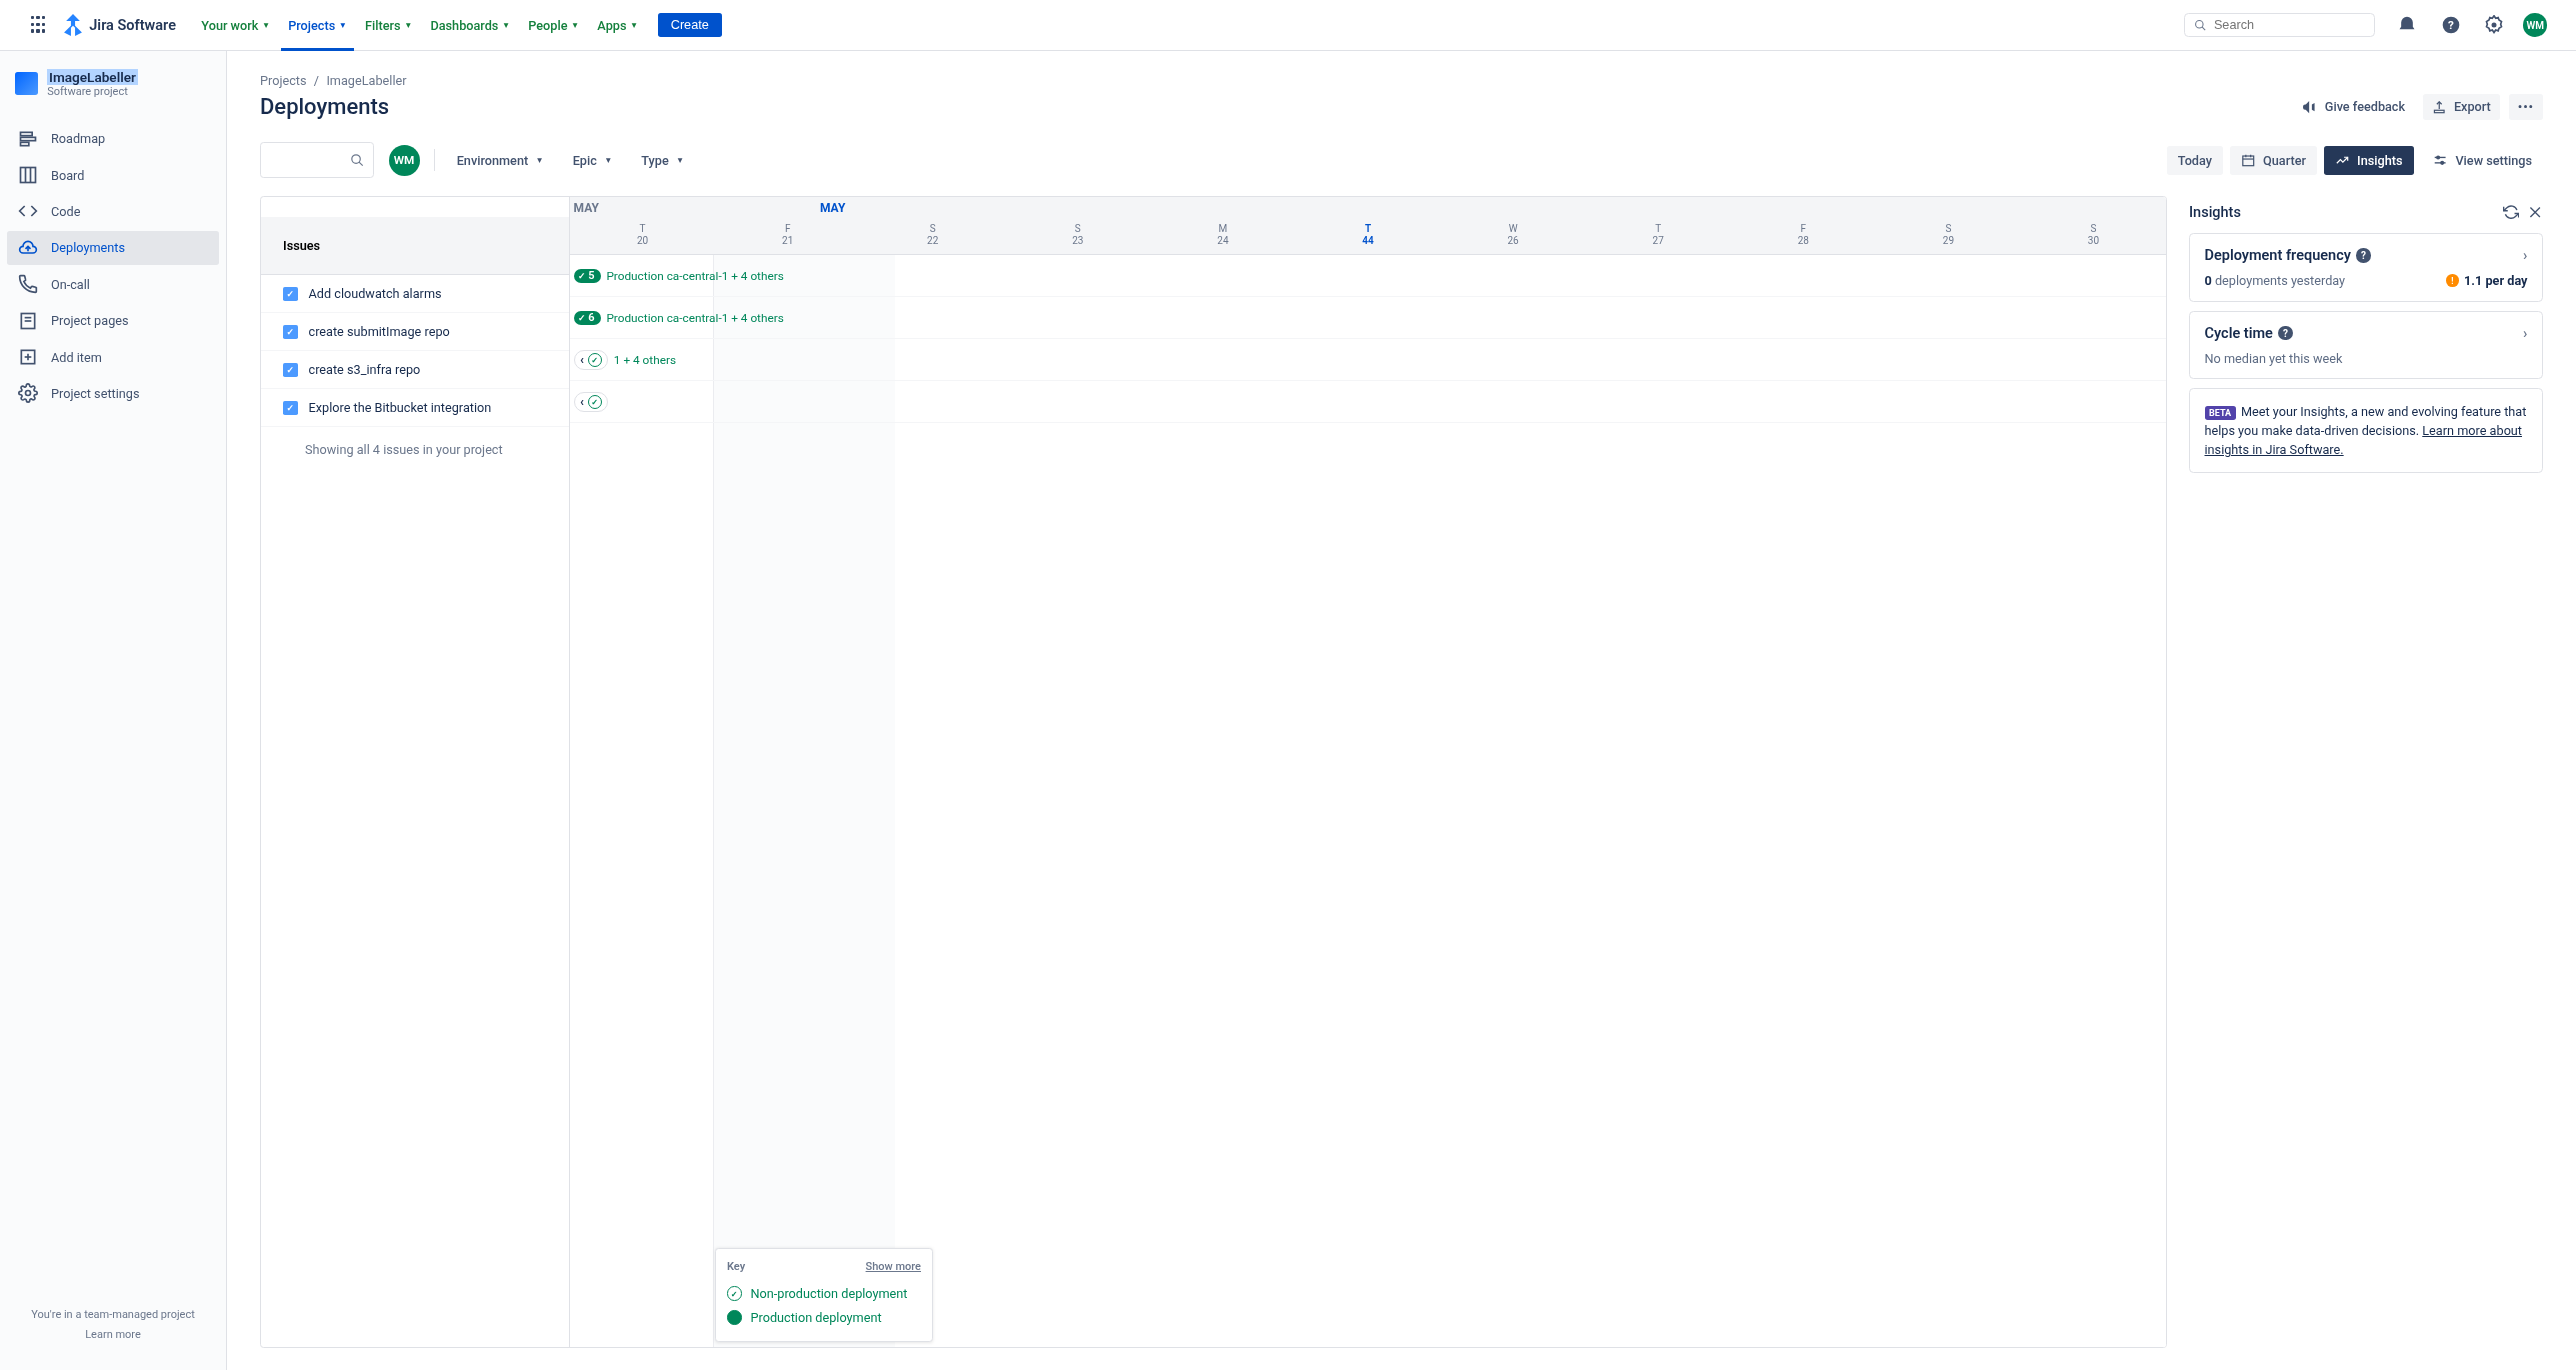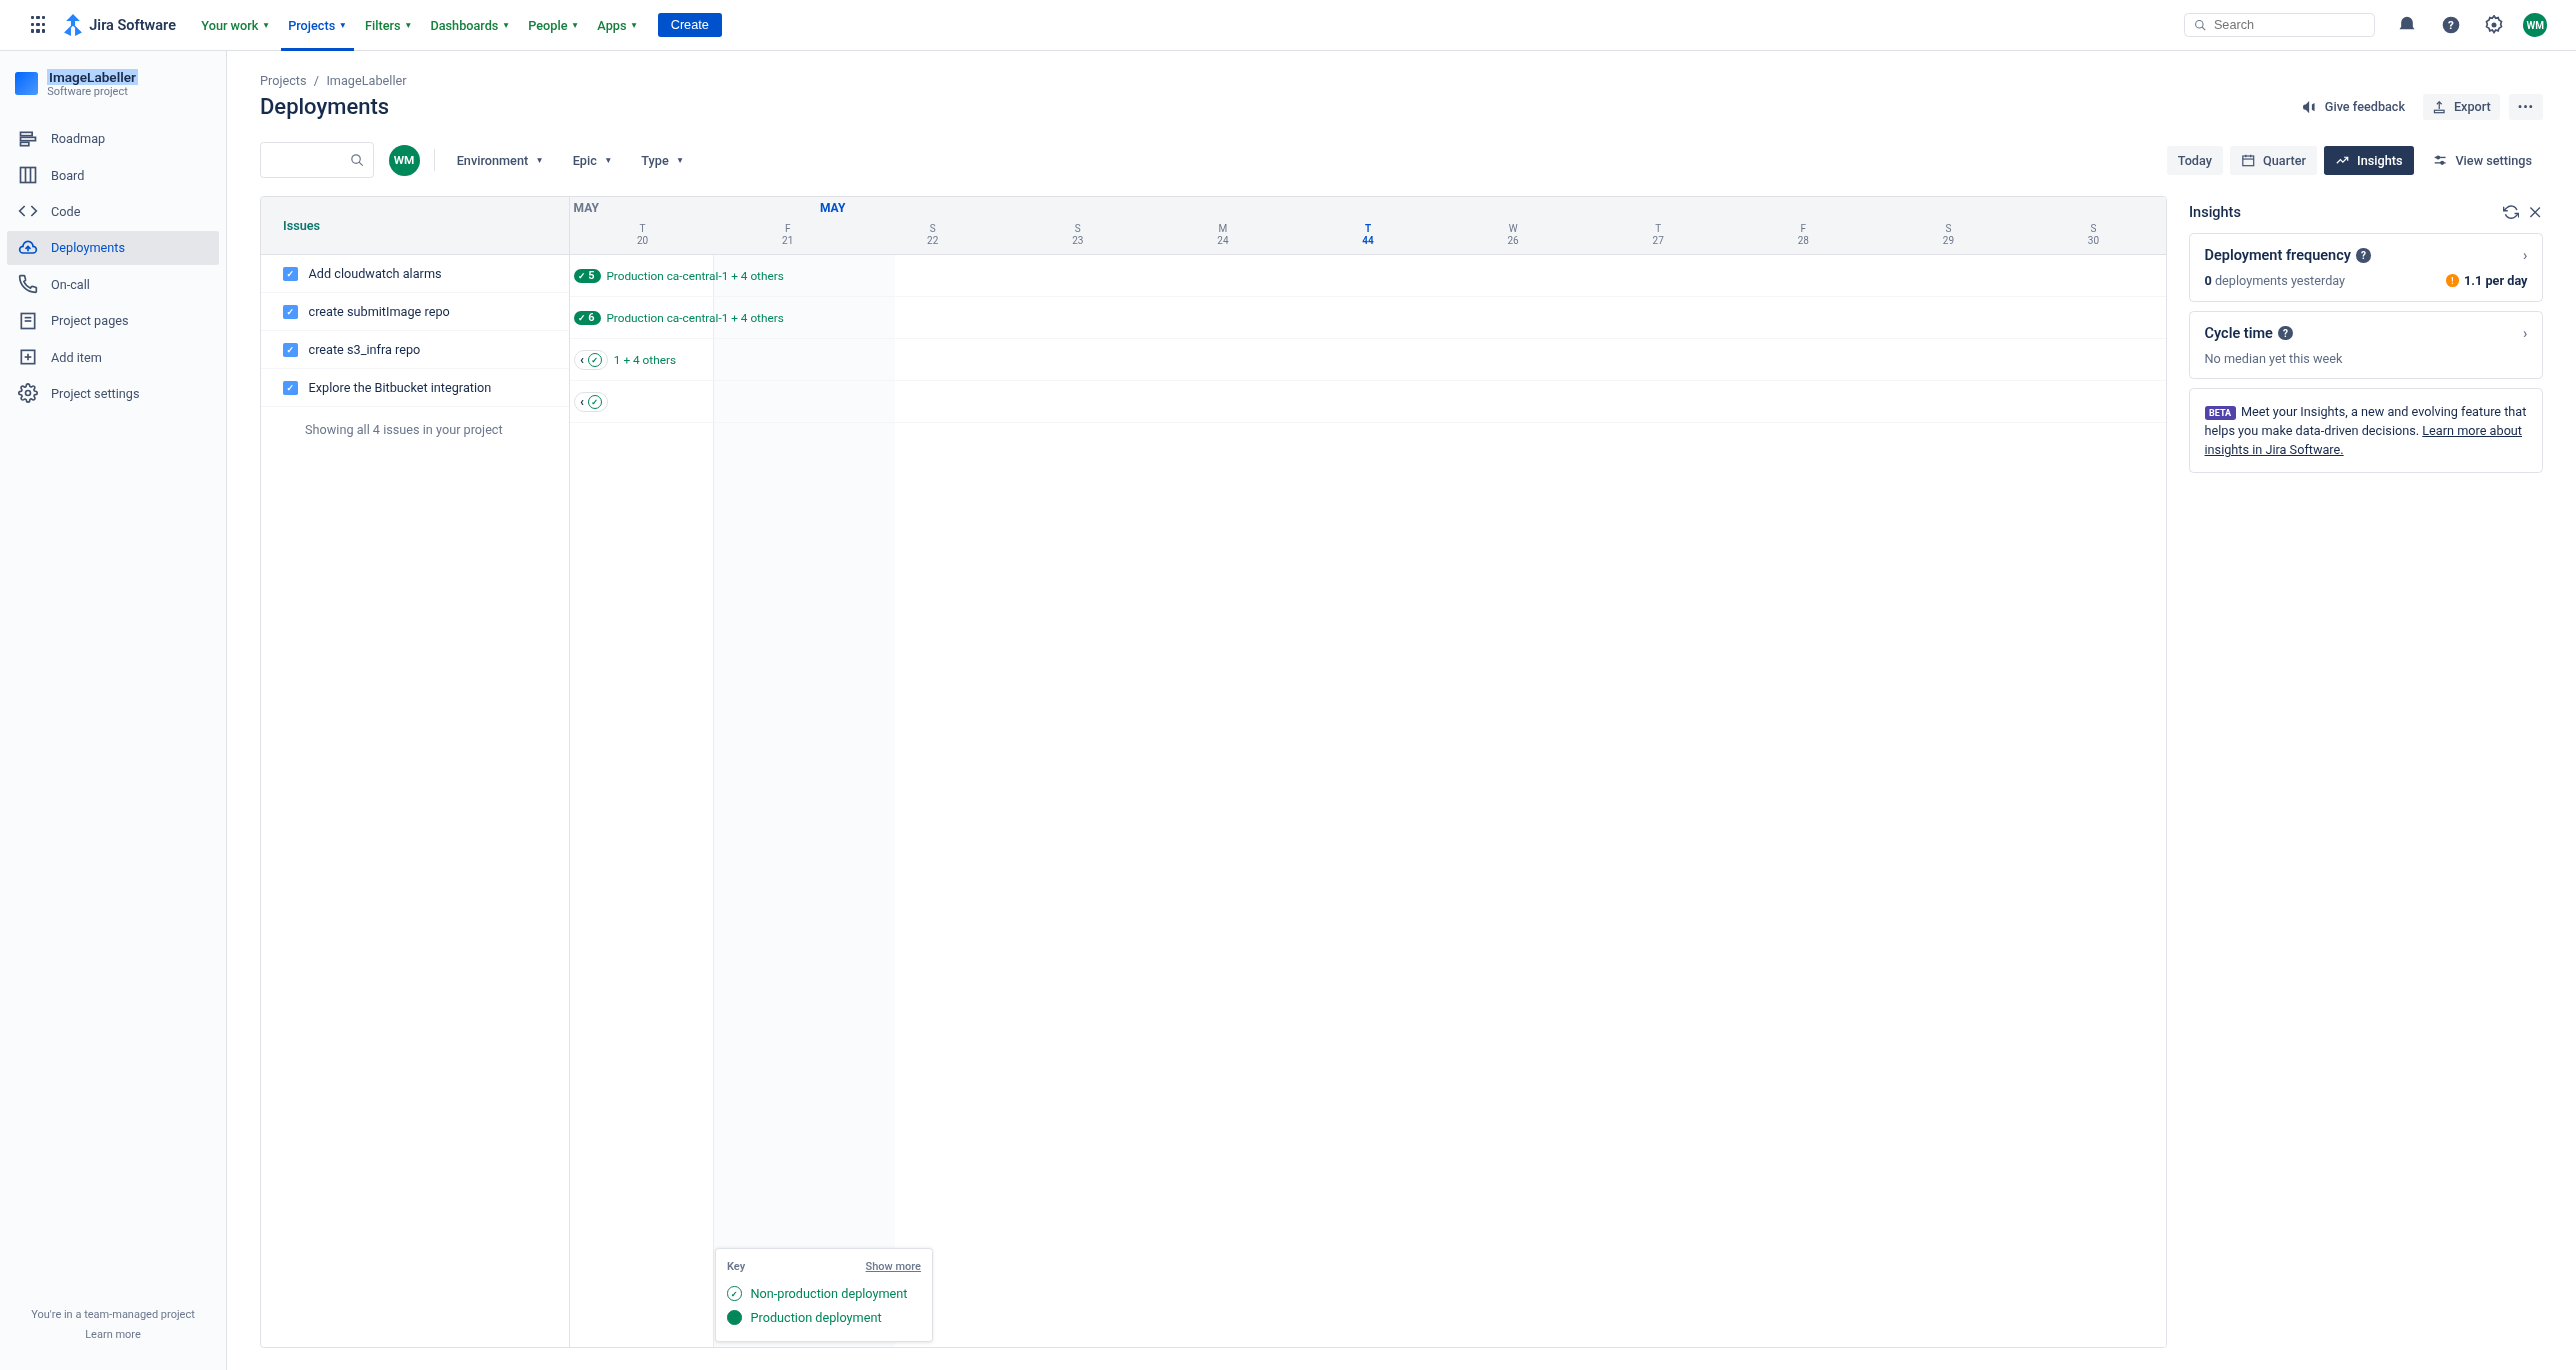--- a/index.html
+++ b/index.html
@@ -47,21 +47,21 @@
 .search-small { border: 1.8px solid #dfe1e6; border-radius: 3.6px; width: 114px; height: 36px; display: flex; align-items: center; justify-content: flex-end; padding: 0 9px; }
 .avatar-filter { width: 31px; height: 31px; border-radius: 50%; background: #00875A; color: #fff; display: flex; align-items: center; justify-content: center; font-size: 11.8px; font-weight: 600; }
 .filter-divider { width: 0.9px; height: 22px; background: #dfe1e6; }
 .filter-dd { display: flex; align-items: center; gap: 7.3px; padding: 5.4px 7.3px; cursor: pointer; color: #42526E; font-weight: 500; }
 .right-controls { margin-left: auto; display: flex; gap: 7.3px; align-items: center; }
 .ctrl-btn { padding: 7.3px 11px; background: #F4F5F7; border-radius: 2.7px; cursor: pointer; font-weight: 500; color: #42526E; display: flex; align-items: center; gap: 7.3px; }
 .ctrl-btn.active { background: #253858; color: #fff; }
 .content-row { display: flex; gap: 22px; margin-top: 18px; flex: 1; }
 .timeline { flex: 1; border: 0.9px solid #dfe1e6; border-radius: 3.6px; background: #fff; display: flex; overflow: hidden; position: relative; min-height: 499px; }
 .timeline-left { width: 309px; border-right: 0.9px solid #dfe1e6; }
-.timeline-header { height: 58px; border-bottom: 0.9px solid #dfe1e6; padding: 14px 22px; display: flex; align-items: center; font-weight: 600; color: #0f766e; background: #F4F5F7; }
+.timeline-header { height: 58px; border-bottom: 0.9px solid #dfe1e6; padding: 14px 22px; display: flex; align-items: center; font-weight: 600; color: #000000; background: #F4F5F7; margin-top: 20px; }
 .issue-row { display: flex; align-items: center; gap: 11px; padding: 11px 22px; border-bottom: 0.9px solid #f4f5f7; }
 .issue-check { width: 14.5px; height: 14.5px; background: #4C9AFF; border-radius: 1.8px; display: flex; align-items: center; justify-content: center; }
 .issue-check::after { content: "✓"; color: #fff; font-size: 9px; font-weight: bold; }
 .issue-summary { color: #172B4D; }
 .showing-text { padding: 14.5px 22px; color: #6B778C; text-align: left; padding-left: 44px; }
 .timeline-right { flex: 1; position: relative; background: #fff; }
 .timeline-right-header { height: 58px; border-bottom: 0.9px solid #dfe1e6; background: #F4F5F7; display: flex; flex-direction: column; }
 .month-row { display: flex; font-size: 12px; font-weight: 700; color: #6B778C; padding: 3.6px 0 0; }
 .month-cell { text-align: left; }
 .month-cell.today { color: #0052CC; }

